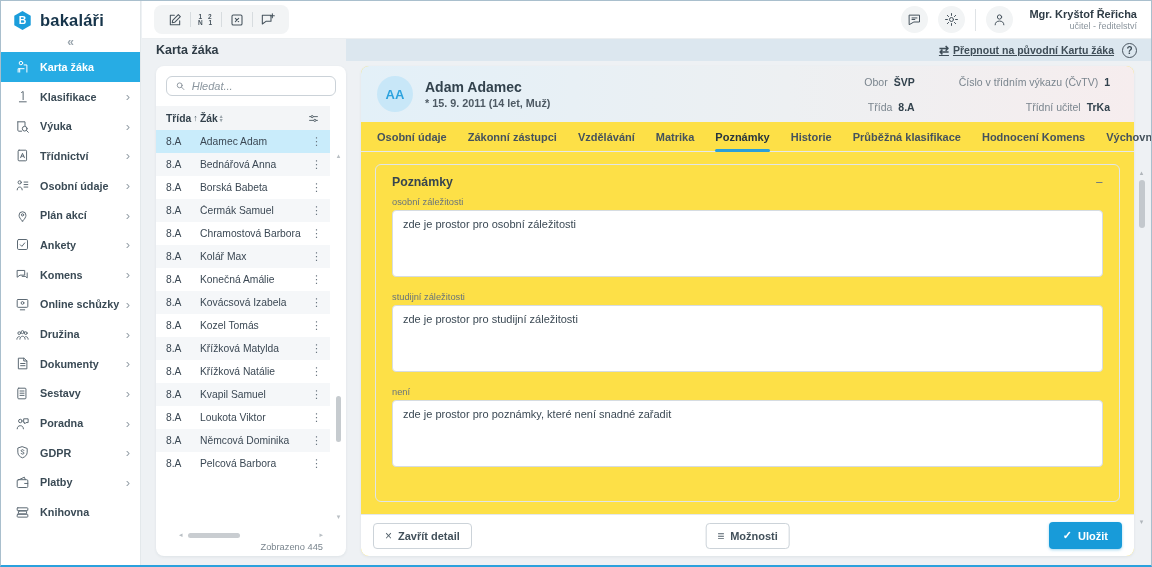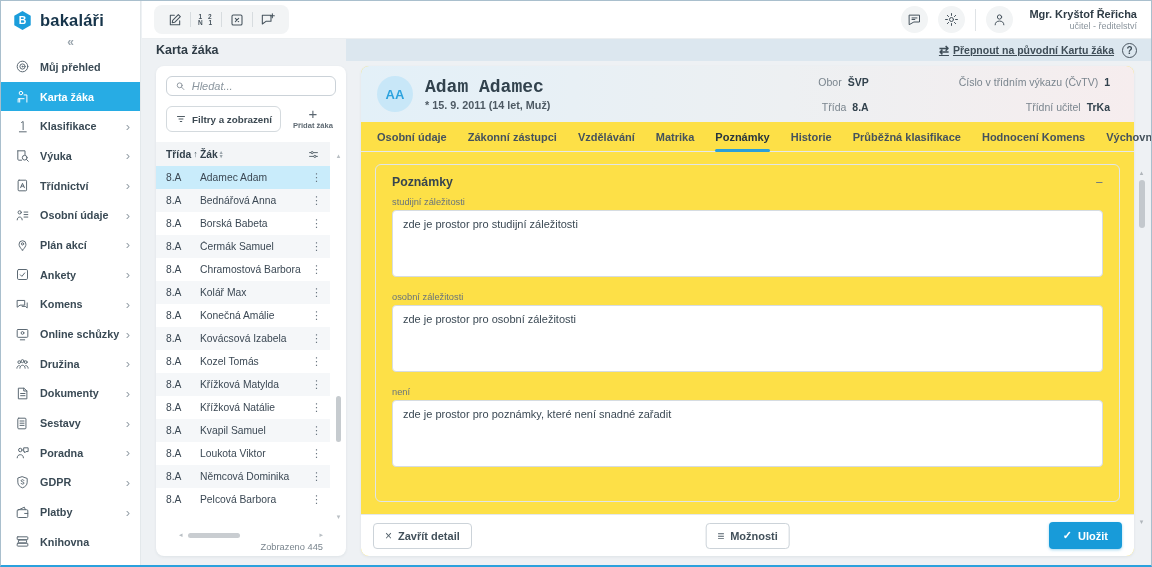--- a/index.html
+++ b/index.html
@@ -83,25 +83,25 @@
   .hscroll .harr { font-size:7px; color:#b9bfc4; cursor:pointer; }
   .hscroll .htrack { flex:1; position:relative; height:5px; }
   .hscroll .hthumb { position:absolute; left:2px; width:52px; height:5px; background:#c9cdd1; border-radius:3px; cursor:grab; }
   .shown-count { text-align:right; font-size:9.3px; color:#7a858e; margin-top:2px; }
 
   
   .detail-card { position:absolute; left:219px; top:5px; width:773px; height:490px; background:#fde047; border-radius:8px; box-shadow:0 1px 3px rgba(40,60,80,.08); display:flex; flex-direction:column; }
   .dheader { height:56px; border-radius:8px 8px 0 0; background:linear-gradient(90deg,#e3f0f8 0%,#edf0f2 55%,#f6edee 100%); display:flex; align-items:center; padding:0 24px 0 16px; }
   .avatar { width:36px; height:36px; border-radius:50%; background:#c8e7f8; color:#2ba2de; font-size:13px; font-weight:bold; display:flex; align-items:center; justify-content:center; flex:0 0 36px; }
   .dname-block { margin-left:12px; }
-  .dname { font-size:18px; font-weight:bold; color:#32424d;font-family:Liberation Mono, monospace; }
+  .dname { font-size:14px; font-weight:bold; color:#32424d; }
   .dbirth { font-size:10.8px; font-weight:bold; color:#4e5a64; margin-top:2px; }
   .meta { display:flex; flex-direction:column; gap:13px; }
   .meta-1 { margin-left:auto; }
-  .meta-2 { margin-left:90px; }
+  .meta-2 { margin-left:44px; }
   .meta-row { display:flex; justify-content:flex-end; align-items:baseline; gap:6px; }
   .meta-label { font-size:10.5px; color:#7a858e; }
   .meta-value { font-size:10.5px; font-weight:bold; color:#32424d; }
 
   .tabs-row { height:30px; display:flex; align-items:center; gap:21px; padding:0 12px 0 16px; border-bottom:1px solid #e5e9ec; }
   .tab { font-size:11px; font-weight:bold; color:#45525c; height:100%; display:flex; align-items:center; position:relative; cursor:pointer; white-space:nowrap; }
   .tab.active { color:#27343e; }
   .tab.active::after { content:""; position:absolute; left:0; right:0; bottom:-1px; height:3px; background:#2b9fd8; border-radius:2px; }
 
   .dcontent { flex:1; padding:12px 14px; }
@@ -135,31 +135,20 @@
     <div class="logo-row">
       <svg class="logo-hex" viewBox="0 0 24 24">
         <polygon points="12,1.2 21.4,6.6 21.4,17.4 12,22.8 2.6,17.4 2.6,6.6" fill="#1b9ddb"></polygon>
         <text x="12" y="16.4" text-anchor="middle" font-size="12" font-weight="bold" fill="#ffffff" font-family="Liberation Sans, sans-serif">B</text>
       </svg>
       <span class="logo-text">bakaláři</span>
     </div>
     <div class="collapse-row">«</div>
     <div class="nav">
 
-        <div class="nav-item">
-          <span class="nav-ic">
-            <svg viewBox="0 0 24 24">
-              <circle cx="12" cy="12" r="8.5"></circle>
-              <circle cx="12" cy="12" r="4.2"></circle>
-              <circle cx="12" cy="12" r=".8" fill="currentColor"></circle>
-            </svg>
-          </span>
-          <span class="nav-label">Můj přehled</span>
-          <span class="nav-chev" style="visibility: hidden;">›</span>
-        </div>
 
         <div class="nav-item active">
           <span class="nav-ic">
             <svg viewBox="0 0 24 24">
               <circle cx="9.5" cy="6.5" r="2.8"></circle>
               <path d="M5 21v-5.5h9.5M7.5 15.5V21M14.5 9.5h4.5V21"></path>
             </svg>
           </span>
           <span class="nav-label">Karta žáka</span>
           <span class="nav-chev" style="visibility: hidden;">›</span>
@@ -410,32 +399,20 @@
     <div class="content">
 
       <div class="list-card">
         <div class="search-box">
           <svg viewBox="0 0 24 24">
               <circle cx="10.5" cy="10.5" r="5.5"></circle>
               <path d="M14.7 14.7L20 20"></path>
             </svg>
           <input type="text" placeholder="Hledat..." style="">
         </div>
-        <div class="filters-row">
-          <button class="filters-btn">
-            <svg viewBox="0 0 24 24">
-                <path d="M5 7h14M8 12h8M10.5 17h3"></path>
-              </svg>
-            <span>Filtry a zobrazení</span>
-          </button>
-          <div class="add-student">
-            <span class="add-plus">+</span>
-            <span class="add-label">Přidat žáka</span>
-          </div>
-        </div>
         <div class="list-header">
           <span class="col-h col-class-h">
             <span>Třída</span>
             <span class="sort-asc">↑</span>
           </span>
           <span class="col-h">
             <span>Žák</span>
             <span class="sort-both">
                 <span>▴</span>
                 <span>▾</span>
@@ -614,27 +591,27 @@
 
         <div class="dcontent">
           <div class="section-box">
             <div class="section-head">
               <span class="section-title">Poznámky</span>
               <span class="section-collapse">−</span>
             </div>
             <div>
 
                 <div class="field">
+                  <div class="field-label">osobní záležitosti</div>
+                  <textarea style="">zde je prostor pro osobní záležitosti</textarea>
+                </div>
+
+                <div class="field">
                   <div class="field-label">studijní záležitosti</div>
                   <textarea style="">zde je prostor pro studijní záležitosti</textarea>
-                </div>
-
-                <div class="field">
-                  <div class="field-label">osobní záležitosti</div>
-                  <textarea style="">zde je prostor pro osobní záležitosti</textarea>
                 </div>
 
                 <div class="field">
                   <div class="field-label">není</div>
                   <textarea style="">zde je prostor pro poznámky, které není snadné zařadit</textarea>
                 </div>
               </div>
           </div>
         </div>
 

